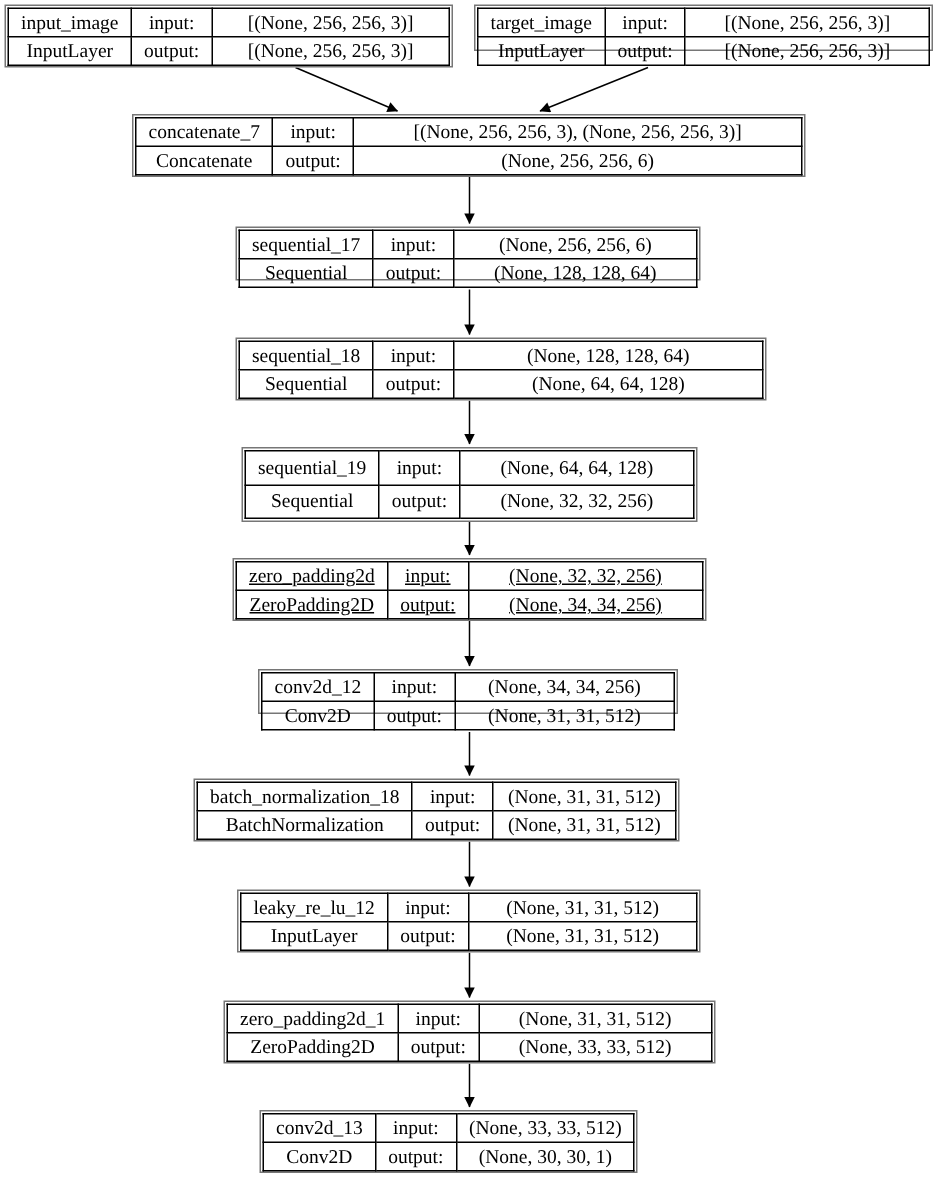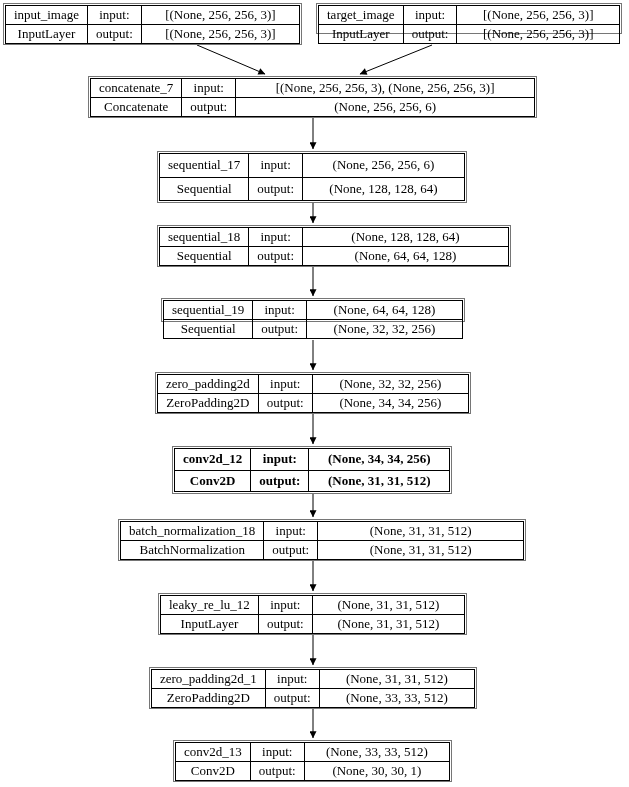--- a/index.html
+++ b/index.html
@@ -122,21 +122,21 @@
       </tr>
       <tr>
         <td class="name">Concatenate</td>
         <td class="io">output:</td>
         <td class="shape">(None, 256, 256, 6)</td>
       </tr>
     </tbody>
       </table>
   </div>
 
-  <div class="node" style="left:157px; top:151px; width:310px; height:52px;">
+  <div class="node" style="left:157px; top:151px; width:310px; height:36px;">
     <table>
         <tbody>
       <tr>
         <td class="name">sequential_17</td>
         <td class="io">input:</td>
         <td class="shape">(None, 256, 256, 6)</td>
       </tr>
       <tr>
         <td class="name">Sequential</td>
         <td class="io">output:</td>
@@ -156,72 +156,72 @@
       </tr>
       <tr>
         <td class="name">Sequential</td>
         <td class="io">output:</td>
         <td class="shape">(None, 64, 64, 128)</td>
       </tr>
     </tbody>
       </table>
   </div>
 
-  <div class="node" style="left:161px; top:298px; width:304px; height:24px;">
+  <div class="node" style="left:161px; top:298px; width:304px; height:50px;">
     <table>
         <tbody>
       <tr>
         <td class="name">sequential_19</td>
         <td class="io">input:</td>
         <td class="shape">(None, 64, 64, 128)</td>
       </tr>
       <tr>
         <td class="name">Sequential</td>
         <td class="io">output:</td>
         <td class="shape">(None, 32, 32, 256)</td>
       </tr>
     </tbody>
       </table>
   </div>
 
-  <div class="node" style="left:155px; top:372px; width:316px; height:42px;">
+  <div class="node" style="left:155px; top:372px; width:316px; height:42px;text-decoration:underline;">
     <table>
         <tbody>
       <tr>
         <td class="name">zero_padding2d</td>
         <td class="io">input:</td>
         <td class="shape">(None, 32, 32, 256)</td>
       </tr>
       <tr>
         <td class="name">ZeroPadding2D</td>
         <td class="io">output:</td>
         <td class="shape">(None, 34, 34, 256)</td>
       </tr>
     </tbody>
       </table>
   </div>
 
-  <div class="node" style="left:172px; top:446px; width:280px; height:48px;font-weight:bold;">
+  <div class="node" style="left:172px; top:446px; width:280px; height:30px;">
     <table>
         <tbody>
       <tr>
         <td class="name">conv2d_12</td>
         <td class="io">input:</td>
         <td class="shape">(None, 34, 34, 256)</td>
       </tr>
       <tr>
         <td class="name">Conv2D</td>
         <td class="io">output:</td>
         <td class="shape">(None, 31, 31, 512)</td>
       </tr>
     </tbody>
       </table>
   </div>
 
-  <div class="node" style="left:118px; top:519px; width:408px; height:42px;">
+  <div class="node" style="left:129px; top:519px; width:324px; height:42px;">
     <table>
         <tbody>
       <tr>
         <td class="name">batch_normalization_18</td>
         <td class="io">input:</td>
         <td class="shape">(None, 31, 31, 512)</td>
       </tr>
       <tr>
         <td class="name">BatchNormalization</td>
         <td class="io">output:</td>
@@ -258,21 +258,21 @@
       </tr>
       <tr>
         <td class="name">ZeroPadding2D</td>
         <td class="io">output:</td>
         <td class="shape">(None, 33, 33, 512)</td>
       </tr>
     </tbody>
       </table>
   </div>
 
-  <div class="node" style="left:173px; top:740px; width:279px; height:42px;">
+  <div class="node" style="left:173px; top:740px; width:252px; height:42px;">
     <table>
         <tbody>
       <tr>
         <td class="name">conv2d_13</td>
         <td class="io">input:</td>
         <td class="shape">(None, 33, 33, 512)</td>
       </tr>
       <tr>
         <td class="name">Conv2D</td>
         <td class="io">output:</td>

